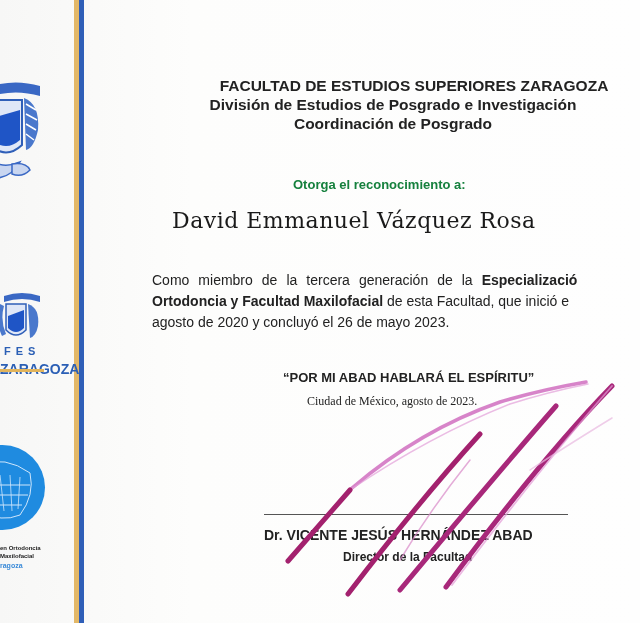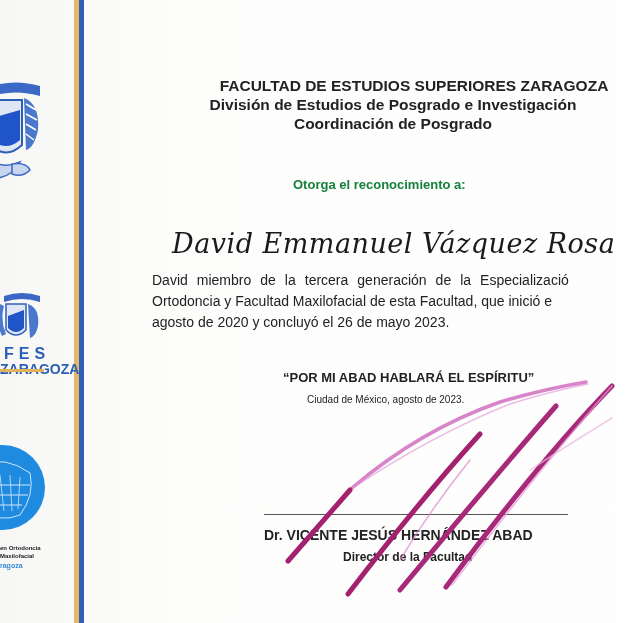--- a/index.html
+++ b/index.html
@@ -8,43 +8,43 @@
       background: #fdfdfc;
       font-family: "Liberation Sans", sans-serif;
       color: #1a1a1a;
     }
     .page { position: absolute; inset: 0; background: linear-gradient(90deg, #f7f7f6 0%, #fdfdfc 30%, #fefefe 100%); }
     .stripe-gold { position: absolute; left: 74px; top: 0; width: 5px; height: 623px; background: #e3b868; }
     .stripe-blue { position: absolute; left: 79px; top: 0; width: 5px; height: 623px; background: #2f5fb8; }
 
     .logo-unam { position: absolute; left: -18px; top: 70px; width: 60px; height: 120px; }
     .logo-fes { position: absolute; left: -10px; top: 290px; width: 58px; height: 90px; }
-    .fes-text { position: absolute; left: 4px; top: 345px; font-weight: bold; font-size: 16px; letter-spacing: 5px; color: #2b5fb5; }
+    .fes-text { position: absolute; left: 4px; top: 345px; font-weight: bold; font-size: 11px; letter-spacing: 5px; color: #2b5fb5; }
     .fes-sub { position: absolute; left: 0px; top: 361px; font-weight: bold; font-size: 14px; color: #2b5fb5; }
     .fes-bar { position: absolute; left: 0; top: 369px; width: 44px; height: 3px; background: #e1b45c; }
 
     .logo-ortho { position: absolute; left: -40px; top: 445px; width: 85px; height: 85px; border-radius: 50%; background: #1f8be0; overflow: hidden; }
     .ortho-l1 { position: absolute; left: 0; top: 545px; font-size: 6px; font-weight: bold; color: #222; white-space: nowrap; }
     .ortho-l2 { position: absolute; left: 0; top: 553px; font-size: 6px; font-weight: bold; color: #222; white-space: nowrap; }
     .ortho-l3 { position: absolute; left: 0; top: 562px; font-size: 7px; font-weight: bold; color: #3a8ad8; white-space: nowrap; }
 
     .header { position: absolute; left: 150px; top: 76px; width: 500px; text-align: center; font-weight: bold; color: #222; }
     .header .l1 { font-size: 15.5px; line-height: 19px; white-space: nowrap; margin-left: 28px; }
     .header .l2 { font-size: 15.5px; line-height: 19px; white-space: nowrap; margin-left: -14px; }
     .header .l3 { font-size: 15.5px; line-height: 19px; white-space: nowrap; margin-left: -14px; }
 
     .otorga { position: absolute; left: 293px; top: 177px; font-weight: bold; font-size: 13px; color: #15803d; white-space: nowrap; }
-    .recipient { position: absolute; left: 172px; top: 208px; font-family: "DejaVu Serif", serif; font-style: italic; font-size: 27px; color: #1a1a1a; white-space: nowrap; letter-spacing: 0.5px; margin-top: 20px; }
+    .recipient { position: absolute; left: 172px; top: 208px; font-family: "DejaVu Serif", serif; font-size: 22px; color: #1a1a1a; white-space: nowrap; letter-spacing: 0.5px; }
 
     .body-text { position: absolute; left: 152px; top: 270px; width: 520px; font-size: 14px; line-height: 21px; color: #222; white-space: nowrap; }
     .body-text .row1 span { margin-right: 9px; }
-    .body-text b { font-weight: normal; text-align: center; }
+    .body-text b { font-weight: bold; text-align: center; }
 
     .motto { position: absolute; left: 283px; top: 370px; font-weight: bold; font-size: 13px; color: #222; white-space: nowrap; }
-    .place { position: absolute; left: 307px; top: 394px; font-size: 10px; color: #222; white-space: nowrap; }
+    .place { position: absolute; left: 307px; top: 394px; font-size: 12px; color: #222; white-space: nowrap; font-family: Liberation Serif, serif; }
 
     .sig-line { position: absolute; left: 264px; top: 514px; width: 304px; height: 1px; background: #555; }
     .signer { position: absolute; left: 264px; top: 527px; font-weight: bold; font-size: 14px; color: #222; white-space: nowrap; }
     .role { position: absolute; left: 343px; top: 550px; font-weight: bold; font-size: 12px; color: #222; white-space: nowrap; }
 
     .signature { position: absolute; left: 0; top: 0; width: 640px; height: 623px; pointer-events: none; }
   </style>
 </head>
 <body>
 
@@ -89,21 +89,21 @@
   <div class="l1">FACULTAD DE ESTUDIOS SUPERIORES ZARAGOZA</div>
   <div class="l2">División de Estudios de Posgrado e Investigación</div>
   <div class="l3">Coordinación de Posgrado</div>
 </div>
 
 <div class="otorga">Otorga el reconocimiento a:</div>
 <div class="recipient">David Emmanuel Vázquez Rosa</div>
 
 <div class="body-text">
   <div class="row1">
-    <span>David</span><span>miembro</span><span>de</span><span>la</span><span>tercera</span><span>generación</span><span>de</span><span>la</span><b>Especializació</b>
+    <span>Como</span><span>miembro</span><span>de</span><span>la</span><span>tercera</span><span>generación</span><span>de</span><span>la</span><b>Especializació</b>
   </div>
   <div class="row2"><b>Ortodoncia y Facultad Maxilofacial</b><span style="white-space:pre"> de esta Facultad, que inició e</span></div>
   <div class="row3">agosto de 2020 y concluyó el 26 de mayo 2023.</div>
 </div>
 
 <div class="motto">“POR MI ABAD HABLARÁ EL ESPÍRITU”</div>
 <div class="place">Ciudad de México, agosto de 2023.</div>
 
 <div class="sig-line"></div>
 <div class="signer">Dr. VICENTE JESÚS HERNÁNDEZ ABAD</div>

